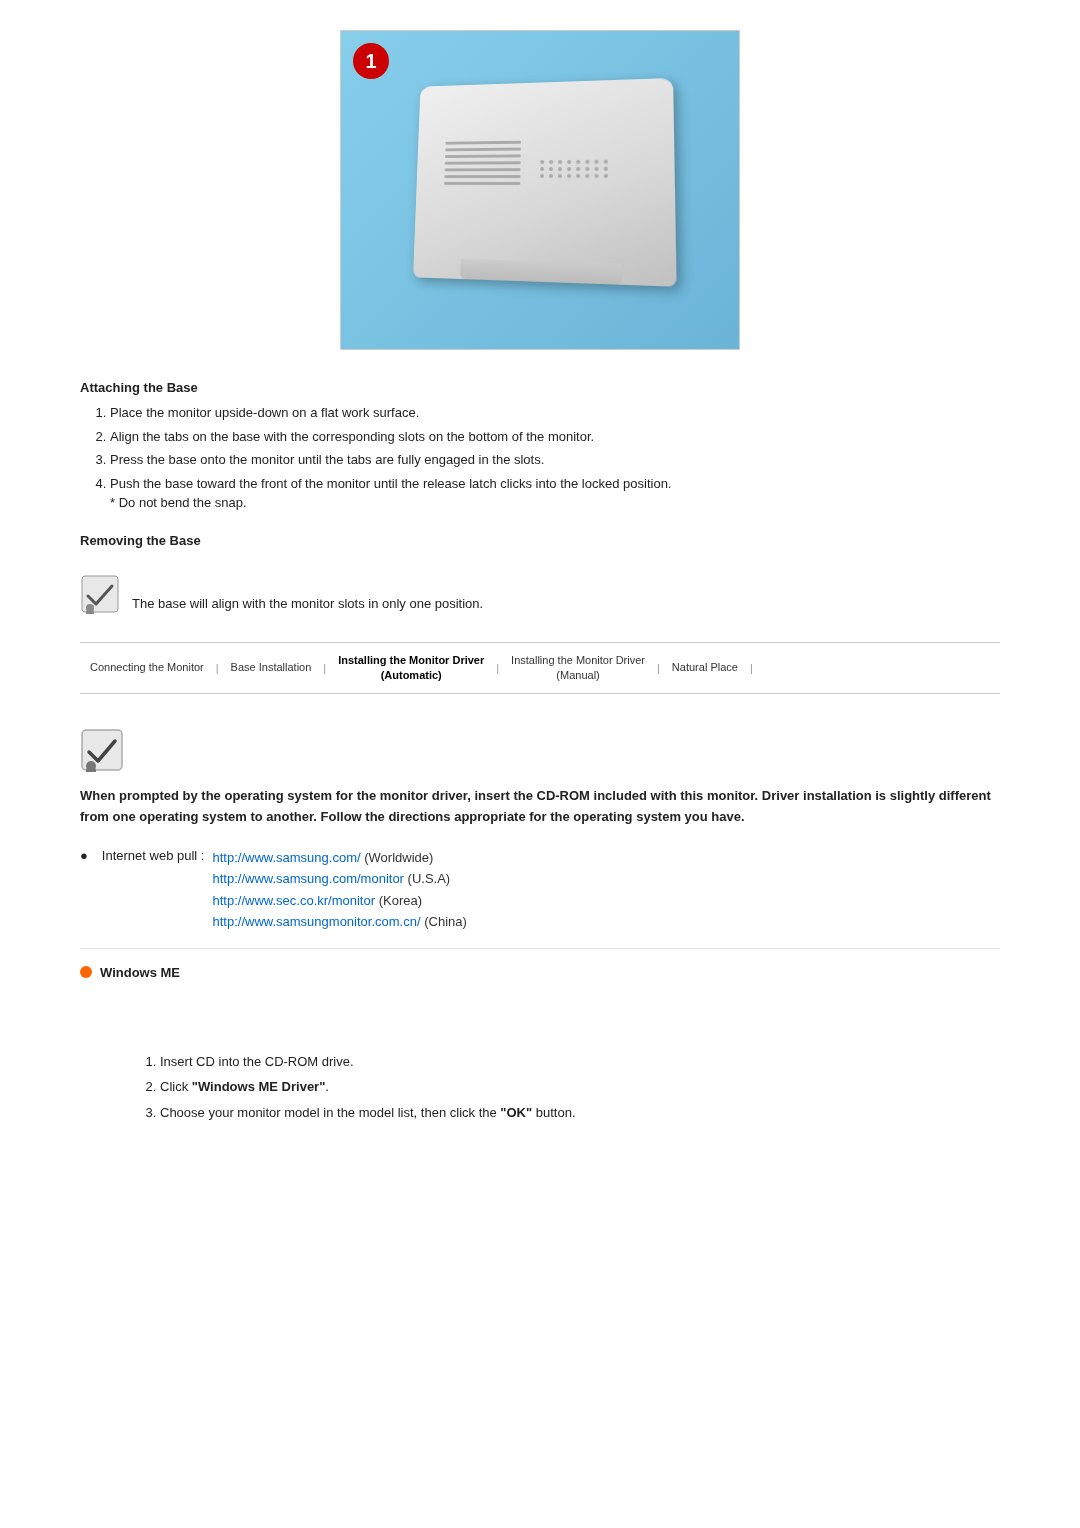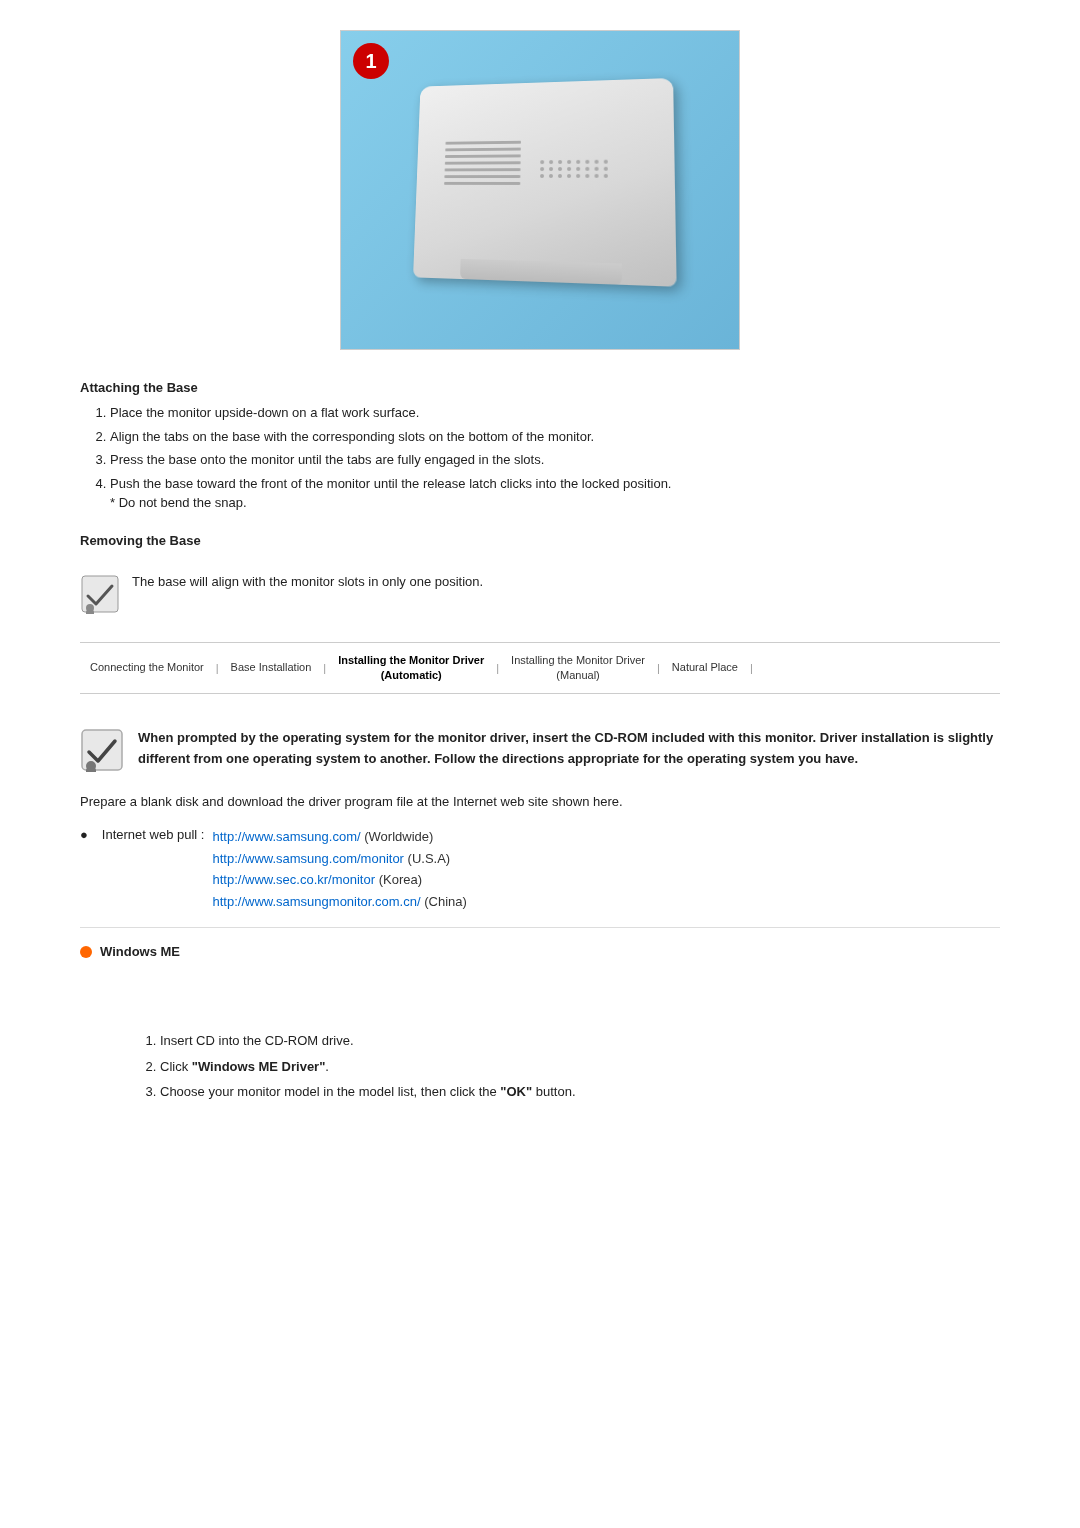--- a/index.html
+++ b/index.html
@@ -138,21 +138,21 @@
 
     .note-text {
       margin-left: 50px;
       font-size: 13px;
       margin-bottom: 4px;
     }
 
     
     .check-icon-row {
       display: flex;
-      align-items: flex-start;
+      align-items: flex-end;
       gap: 12px;
       margin: 18px 0;
       padding: 4px 0;
     }
 
     .check-icon {
       width: 40px;
       height: 40px;
       flex-shrink: 0;
       margin-top: 2px;
@@ -197,20 +197,21 @@
     
     .main-content {
       padding: 10px 0;
     }
 
     .info-box {
       display: flex;
       align-items: flex-start;
       gap: 14px;
       margin-bottom: 20px;
+      flex-direction: column;
     }
 
     .info-icon {
       width: 44px;
       height: 44px;
       flex-shrink: 0;
     }
 
     .info-text {
       font-size: 13px;
@@ -414,21 +415,20 @@
           <polyline points="9,24 18,33 35,13" stroke="#444" stroke-width="3.5" fill="none" stroke-linecap="round" stroke-linejoin="round"></polyline>
           <circle cx="11" cy="38" r="5" fill="#777"></circle>
           <rect x="6" y="40" width="10" height="8" rx="2" fill="#777"></rect>
         </svg>
       </div>
       <div class="info-text">
         <strong>When prompted by the operating system for the monitor driver, insert the CD-ROM included with this monitor. Driver installation is slightly different from one operating system to another. Follow the directions appropriate for the operating system you have.</strong>
       </div>
     </div>
 
-    <p class="prepare-text">Prepare a blank disk and download the driver program file at the Internet web site shown here.</p>
 
     <div class="internet-row">
       <span style="font-size:13px;margin-right:6px;">●</span>
       <span class="internet-label">Internet web pull :</span>
       <div class="internet-links">
         <div class="link-line">
           <span class="link-url">http://www.samsung.com/</span>
           <span class="link-desc">(Worldwide)</span>
         </div>
         <div class="link-line">

